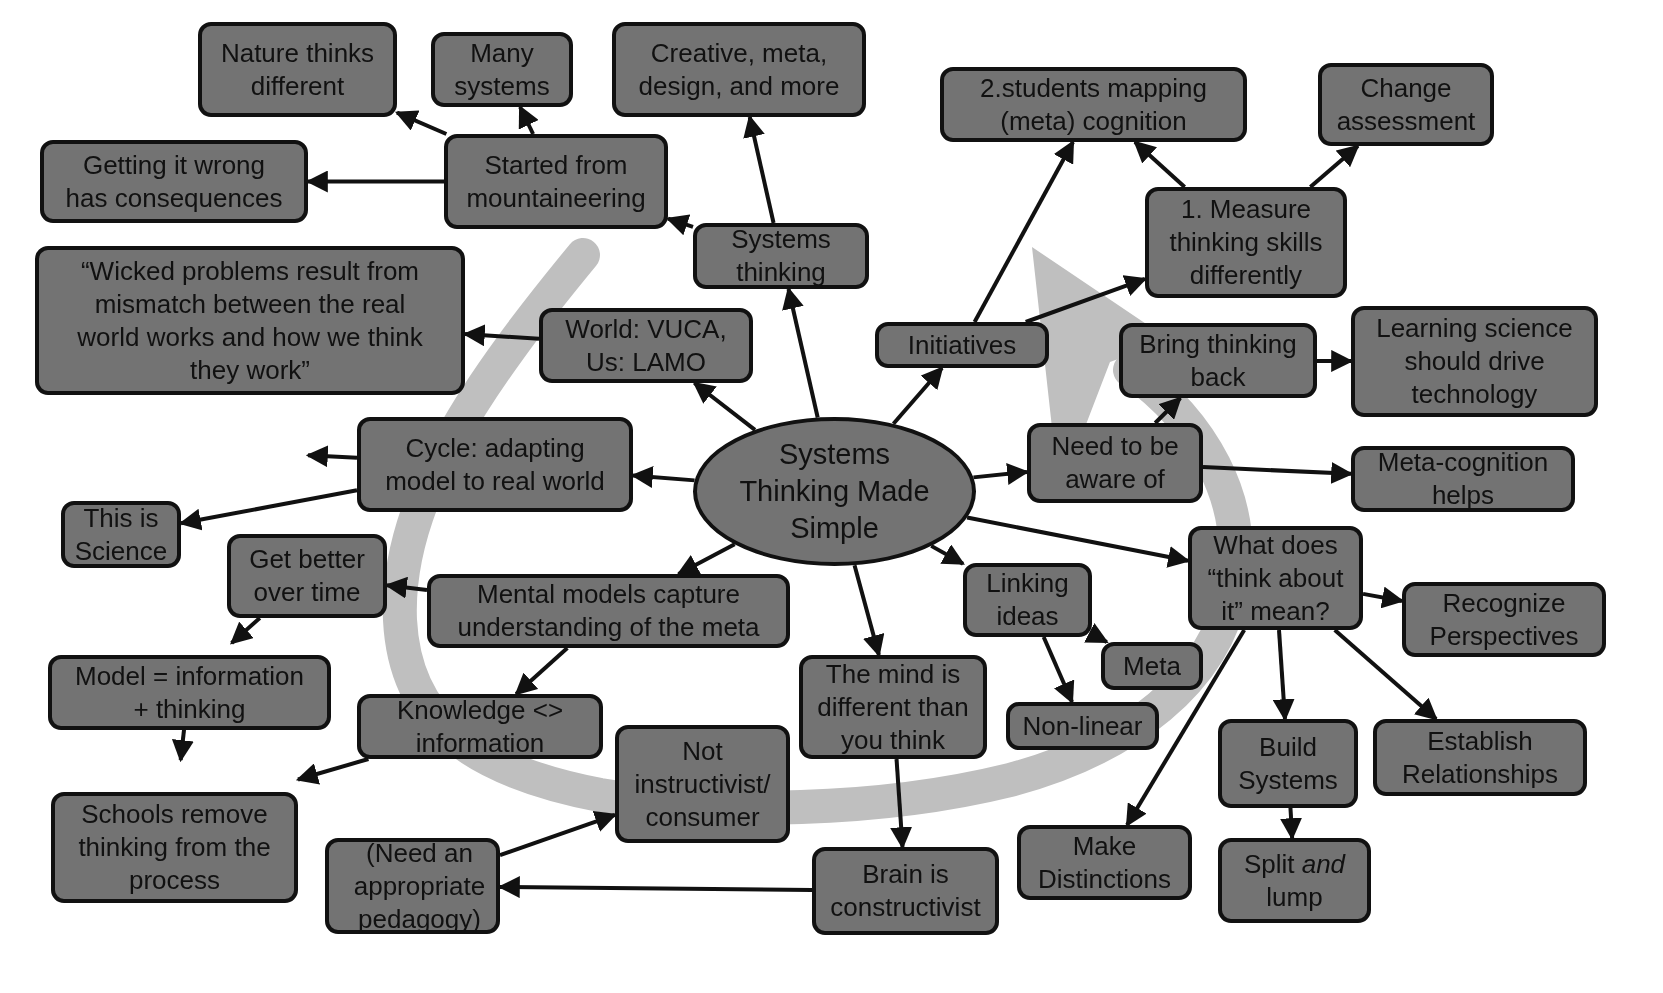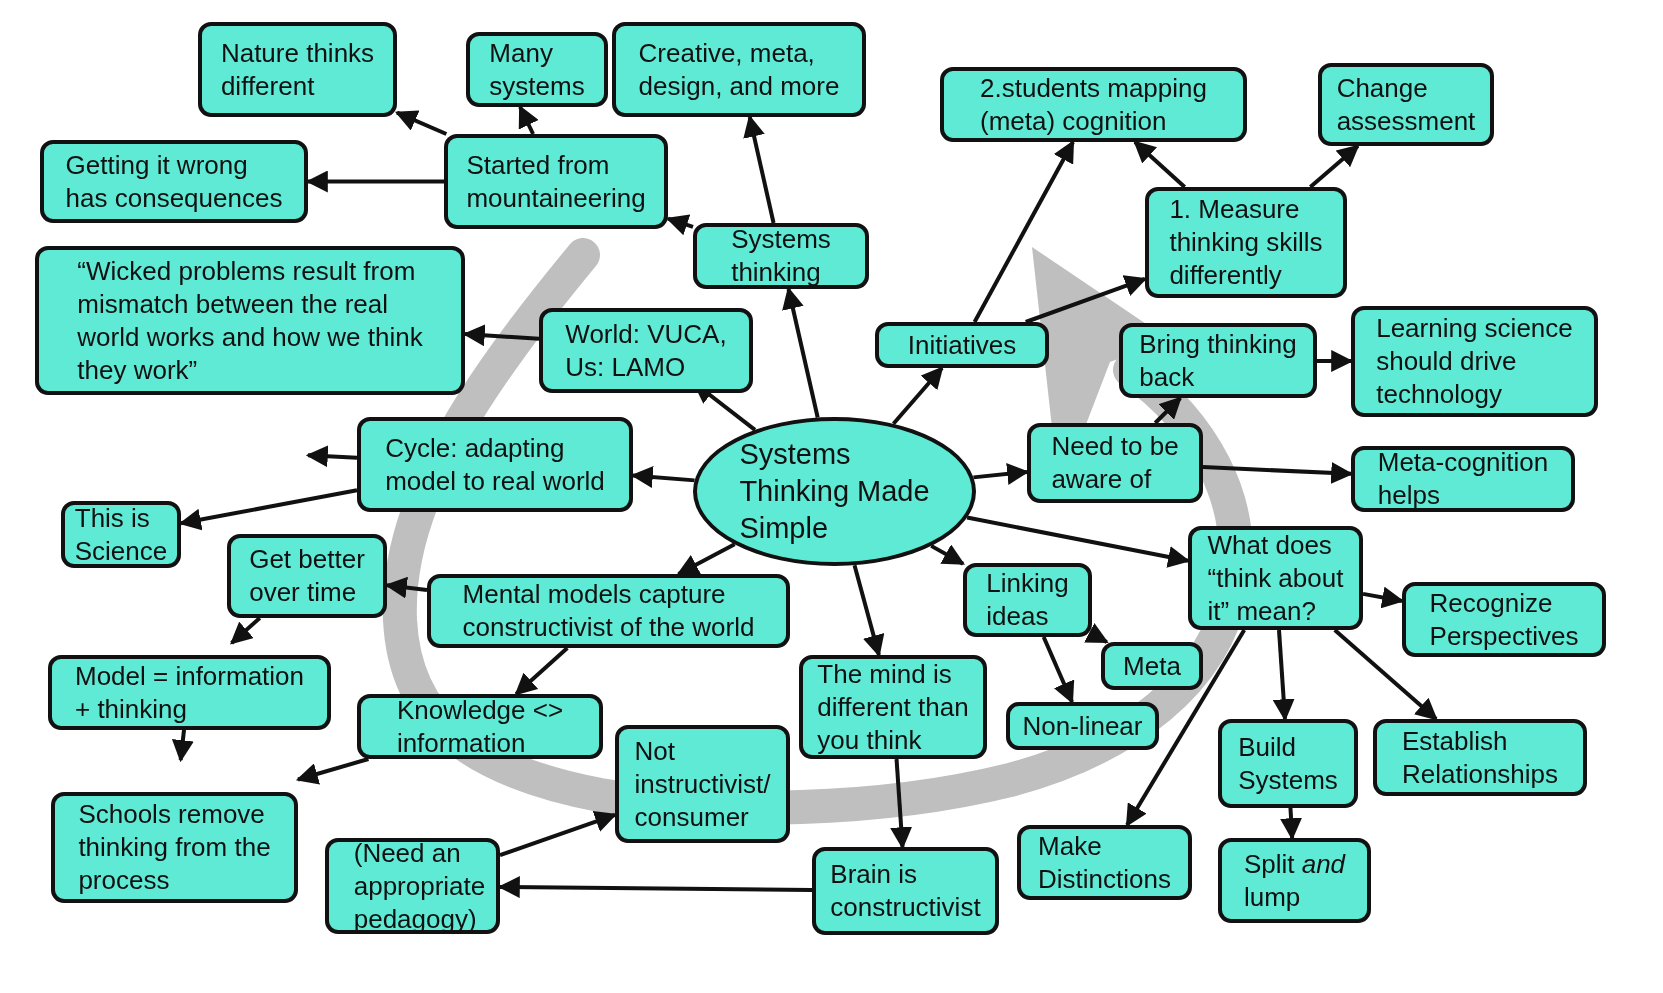--- a/index.html
+++ b/index.html
@@ -1,21 +1,21 @@
 <!DOCTYPE html>
 <html><head>
 <meta charset="utf-8">
 <style>
   html, body { margin: 0; padding: 0; background: #ffffff; }
   body { width: 1663px; height: 993px; position: relative; overflow: hidden;
          font-family: "Liberation Sans", sans-serif; color: #111; }
   #canvas { position: absolute; left: 0; top: 0; width: 1663px; height: 993px; }
   .node { position: absolute; box-sizing: border-box; border: 4px solid #111; border-radius: 13px;
-          background: #5eead4; display: flex; align-items: center; justify-content: center;
-          font-size: 26px; line-height: 33px; padding: 0 6px; white-space: pre-line; }
+          background: #737373; display: flex; align-items: center; justify-content: center;
+          text-align: center; font-size: 26px; line-height: 33px; padding: 0 6px; white-space: pre-line; }
   .node.center { border-radius: 50%; font-size: 29px; line-height: 37px; }
   .node em { font-style: italic; }
   svg { position: absolute; left: 0; top: 0; }
 </style>
 </head>
 <body>
 
 <div id="canvas">
   <svg id="cycle-layer" width="1663" height="993">
     <path d="M 583 255 C 480 380, 395 500, 400 620 C 405 720, 470 770, 600 795 C 720 815, 880 812, 1010 780 C 1130 748, 1215 680, 1232 590 C 1250 500, 1200 420, 1130 370" fill="none" stroke="#bfbfbf" stroke-width="34" stroke-linecap="round"></path>
@@ -73,36 +73,36 @@
 Thinking Made
 Simple</div>
   <div class="node" style="left:693px;top:223px;width:176px;height:66px;">Systems
 thinking</div>
   <div class="node" style="left:612px;top:22px;width:254px;height:95px;">Creative, meta,
 design, and more</div>
   <div class="node" style="left:444px;top:134px;width:224px;height:95px;">Started from
 mountaineering</div>
   <div class="node" style="left:198px;top:22px;width:199px;height:95px;">Nature thinks
 different</div>
-  <div class="node" style="left:431px;top:32px;width:142px;height:75px;margin-left:35px;">Many
+  <div class="node" style="left:431px;top:32px;width:142px;height:75px;">Many
 systems</div>
   <div class="node" style="left:40px;top:140px;width:268px;height:83px;">Getting it wrong
 has consequences</div>
-  <div class="node" style="left:539px;top:308px;width:214px;height:85px;">World: VUCA,
+  <div class="node" style="left:539px;top:308px;width:214px;height:75px;">World: VUCA,
 Us: LAMO</div>
   <div class="node" style="left:35px;top:246px;width:430px;height:149px;">“Wicked problems result from
 mismatch between the real
 world works and how we think
 they work”</div>
   <div class="node" style="left:357px;top:417px;width:276px;height:95px;">Cycle: adapting
 model to real world</div>
   <div class="node" style="left:61px;top:501px;width:120px;height:67px;padding:0 2px;">This is
 Science</div>
   <div class="node" style="left:427px;top:574px;width:363px;height:74px;">Mental models capture
-constructivist of the world</div>
+understanding of the meta</div>
   <div class="node" style="left:227px;top:534px;width:160px;height:84px;">Get better
 over time</div>
   <div class="node" style="left:48px;top:643px;width:283px;height:75px;margin-top:12px;">Model = information
 + thinking</div>
   <div class="node" style="left:51px;top:792px;width:247px;height:111px;">Schools remove
 thinking from the
 process</div>
   <div class="node" style="left:357px;top:694px;width:246px;height:65px;">Knowledge &lt;&gt;
 information</div>
   <div class="node" style="left:615px;top:725px;width:175px;height:118px;">Not

